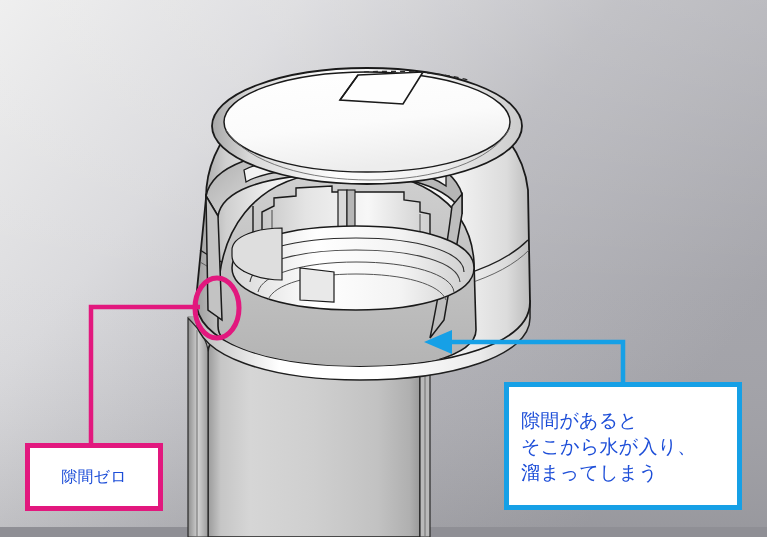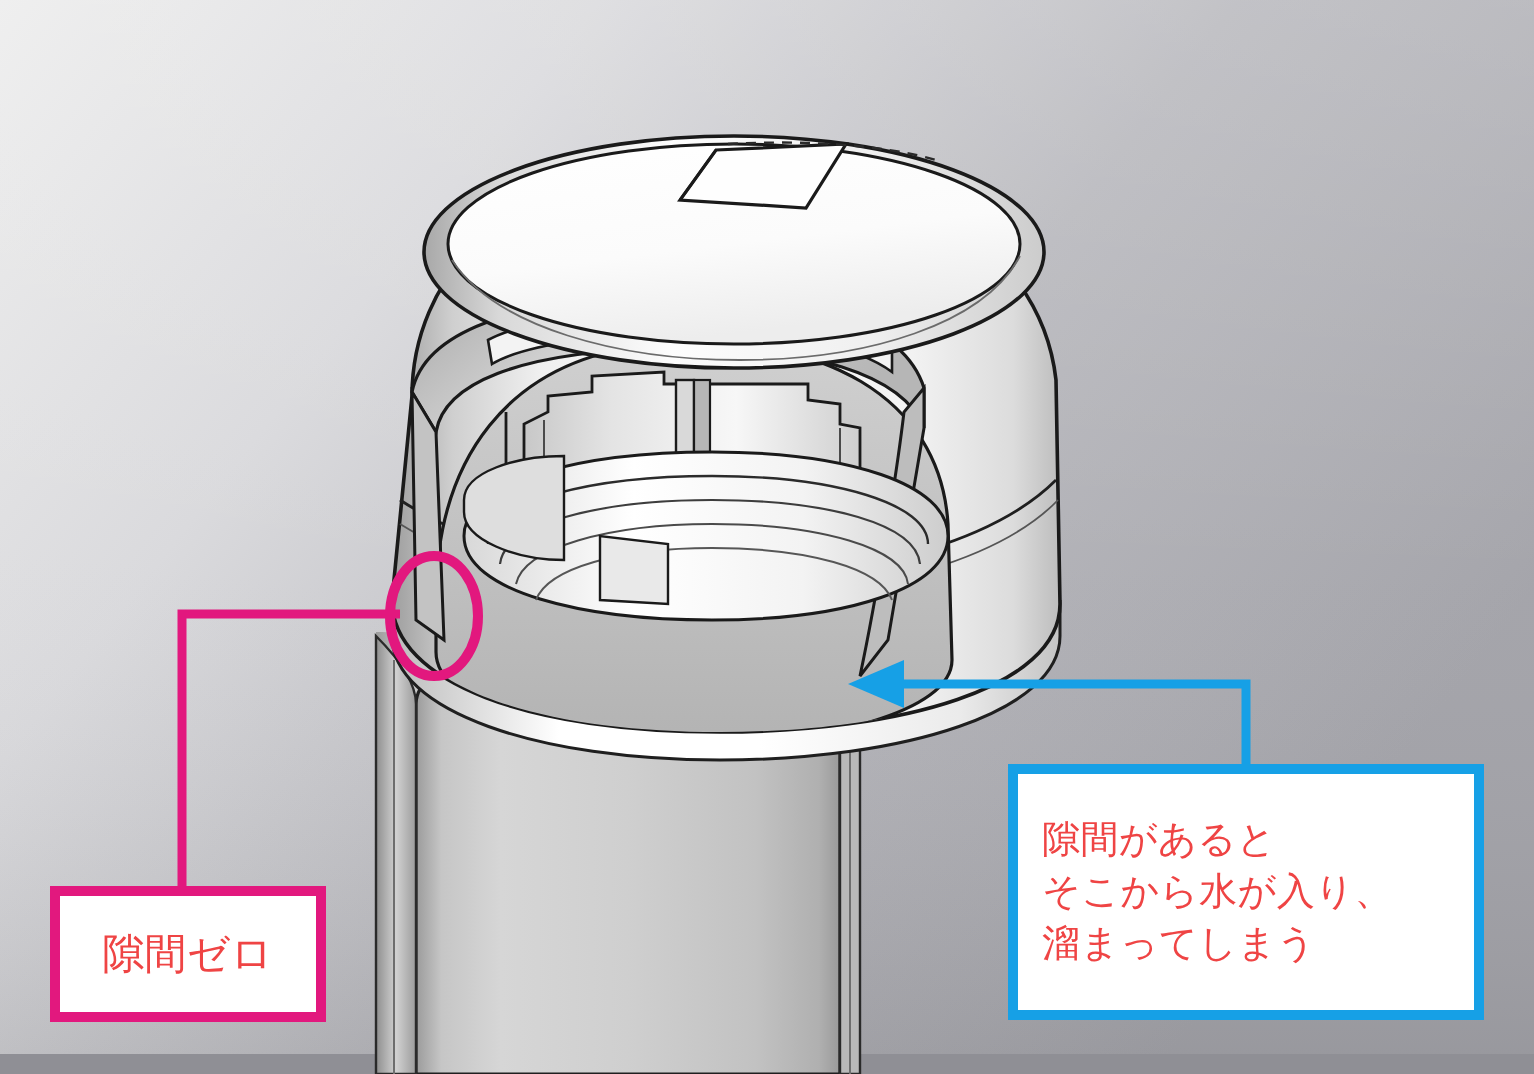--- a/index.html
+++ b/index.html
@@ -41,28 +41,28 @@
   }
   #callout-blue-box {
     left: 504px;
     top: 382px;
     width: 238px;
     height: 128px;
     border: 5px solid #16a0e6;
     padding-left: 12px;
   }
   .callout-text {
-    color: #ef4444;
+    color: #1d4ed8;
     font-size: 19px;
     line-height: 1.38;
     white-space: pre-line;
     letter-spacing: 0.2px;
   }
   #callout-pink-text {
-    font-size: 21px;
+    font-size: 16px;
   }
   .leader-svg {
     position: absolute;
     inset: 0;
     z-index: 5;
     pointer-events: none;
   }
 </style>
 </head>
 <body>

